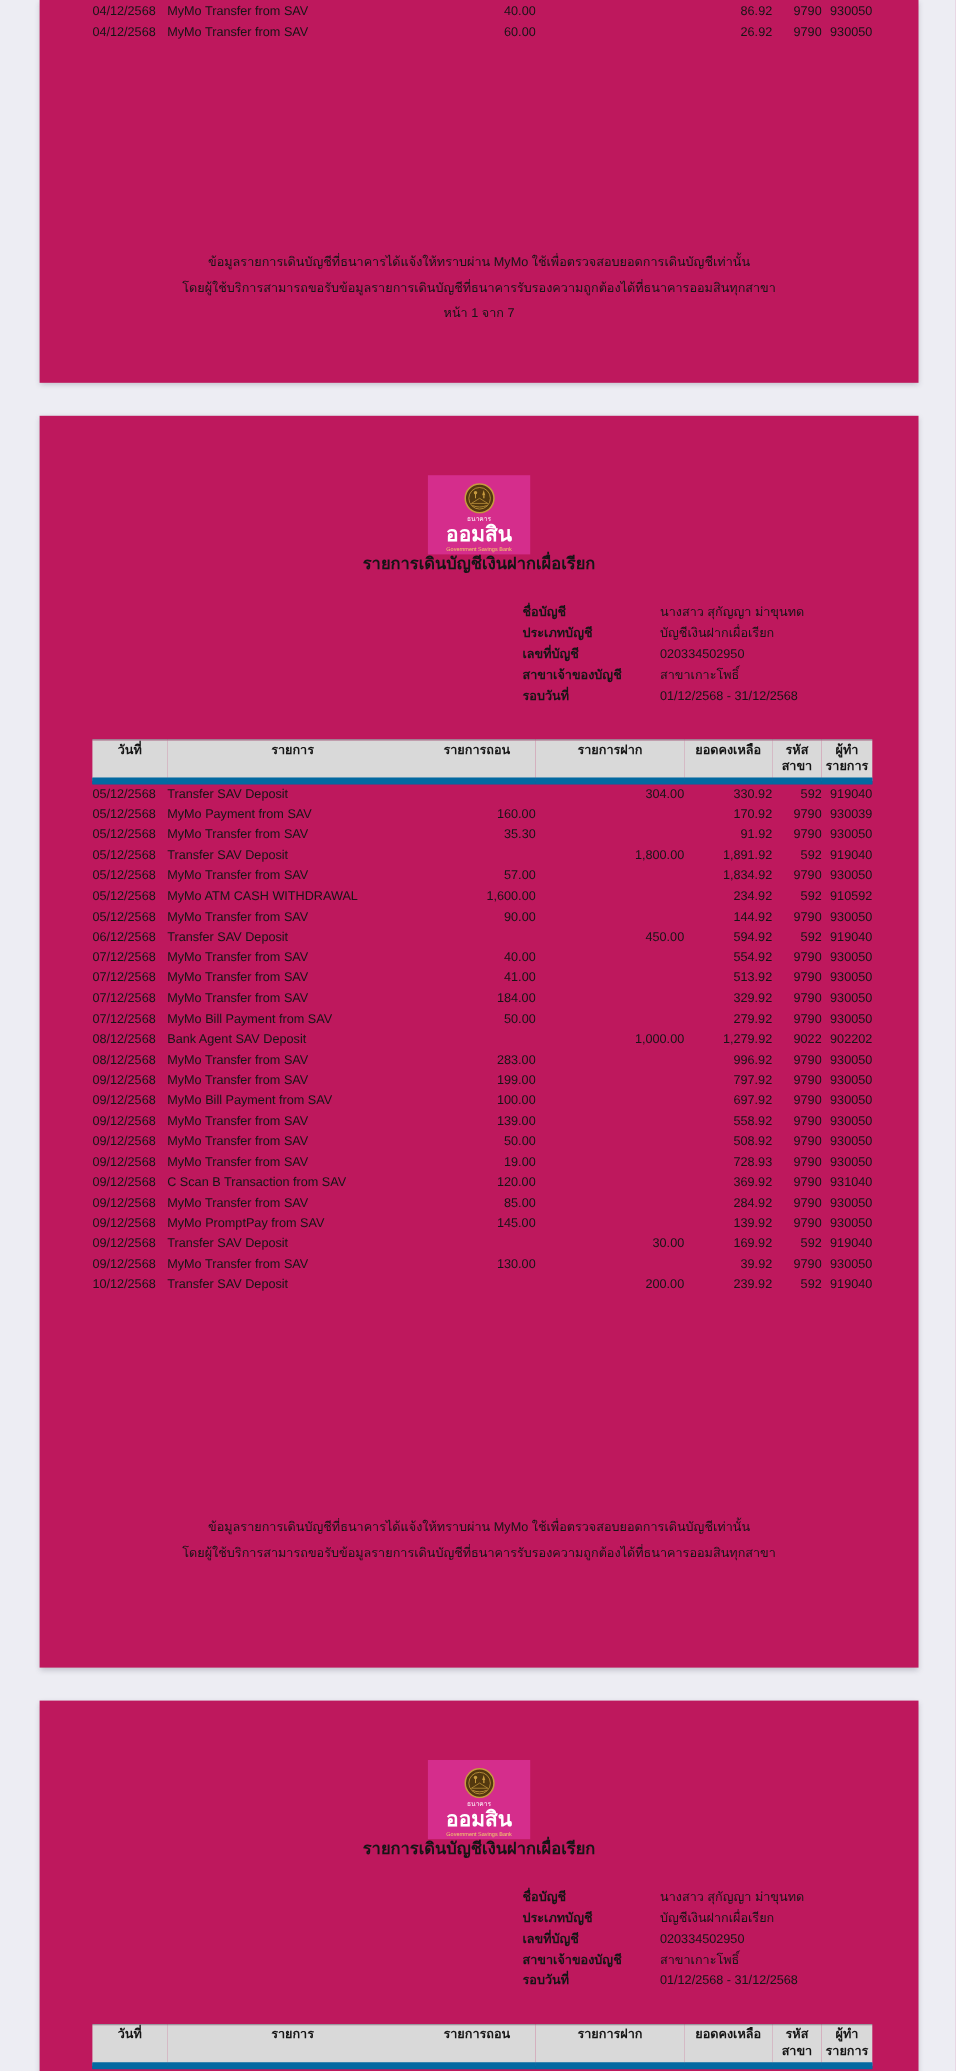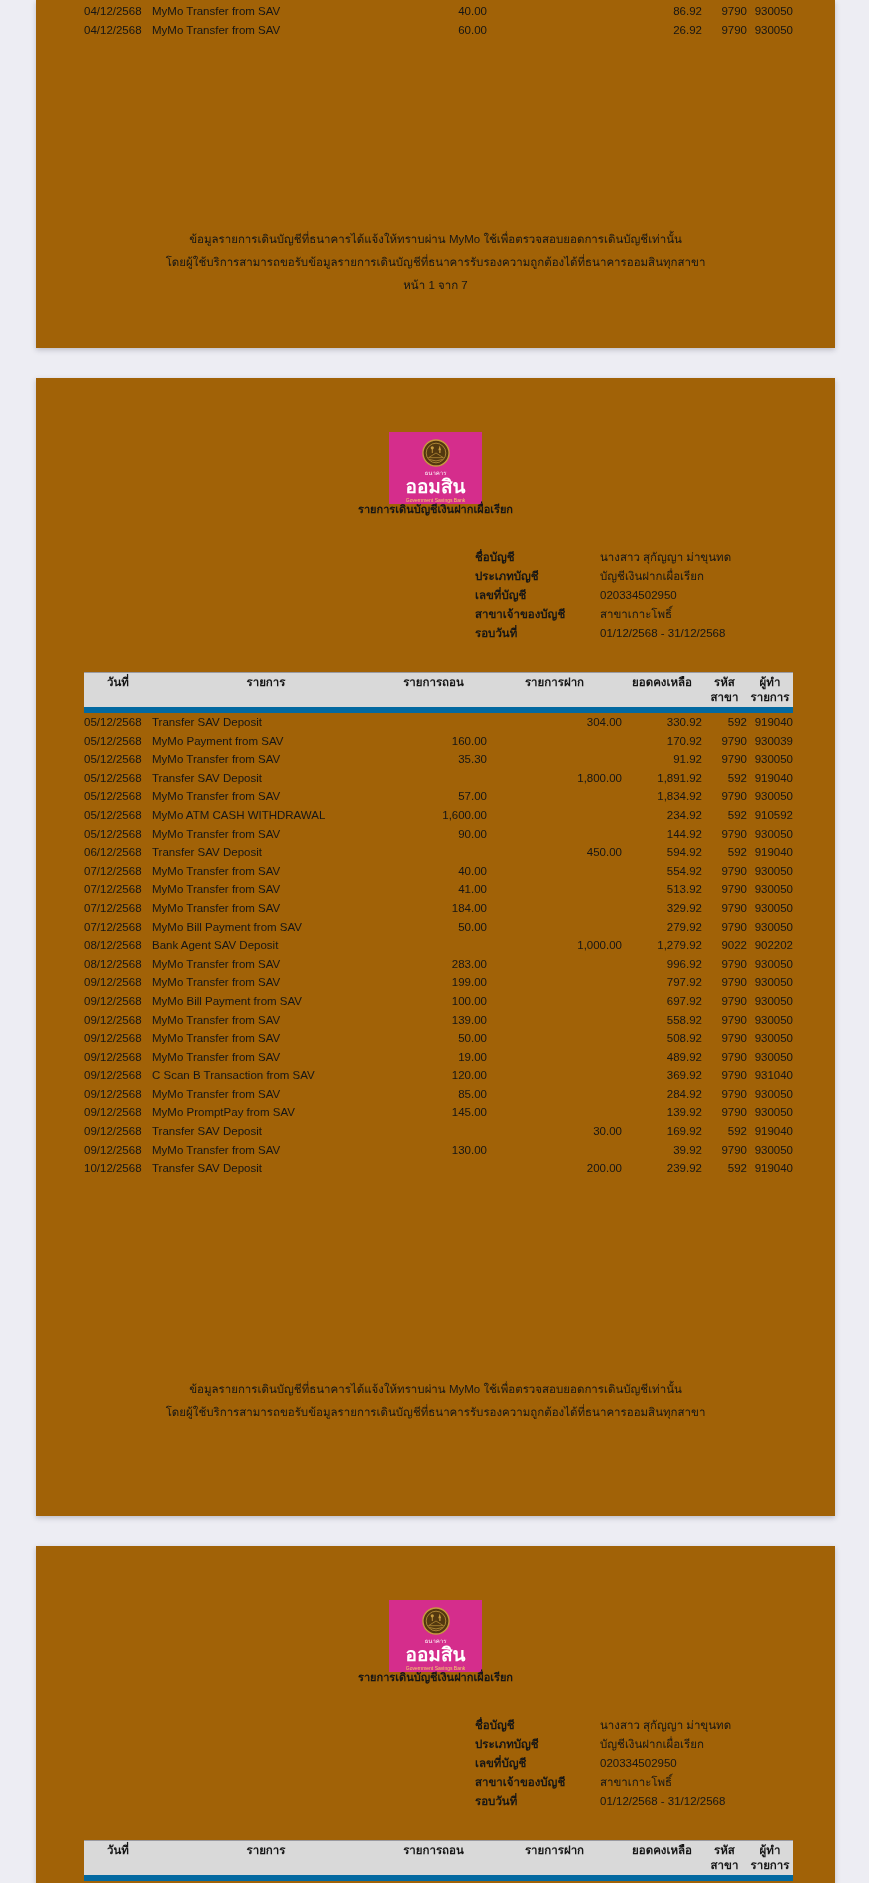--- a/index.html
+++ b/index.html
@@ -13,21 +13,21 @@
   body {
     width: 869px; height: 1883px; overflow: hidden;
     background: var(--page-bg);
     font-family: "Liberation Sans", "DejaVu Sans", sans-serif;
     color: #151515;
   }
   .page {
     position: relative;
     width: 799px;
     margin-left: 36px;
-    background: #a16207;
+    background: #be185d;
     box-shadow: 0 2px 5px rgba(70,70,90,0.28);
   }
   .page-1 { height: 348px; }
   .page-2 { height: 1138px; margin-top: 30px; }
   .page-3 { height: 1138px; margin-top: 30px; }
 
   
   .logo-wrap { position: absolute; top: 10px; left: 0; width: 100%; display: flex; justify-content: center; }
   .logo-box {
     width: 93px; height: 72px;
@@ -35,21 +35,21 @@
     display: flex; flex-direction: column; align-items: center; margin-top: 44px;
   }
   .seal { margin-top: 7px; width: 46px; height: 46px; }
   .logo-top  { font-size: 6px;  line-height: 8px;  color: #ffffff; margin-top: 2px; }
   .logo-main { font-size: 19px; line-height: 20px; font-weight: bold; color: #ffffff; }
   .logo-sub  { font-size: 5px;  line-height: 7px;  color: #f2d06b; }
 
   
   .doc-title {
     position: absolute; top: 122px; left: 0; width: 100%;
-    text-align: center; font-size: 11px; font-weight: bold;
+    text-align: center; font-size: 15px; font-weight: bold;
   }
   .account-block { position: absolute; top: 170px; left: 439px; font-size: 11.5px; line-height: 19px; }
   .account-row { display: flex; }
   .account-label { width: 125px; font-weight: bold; }
   .account-value { white-space: nowrap; }
 
   
   .tx-wrap { position: absolute; left: 48px; }
   .page-2 .tx-wrap, .page-3 .tx-wrap { top: 294px; }
   .page-1 .tx-wrap { top: 2px; }
@@ -381,21 +381,21 @@
             <td class="c-num">508.92</td>
             <td class="c-num">9790</td>
             <td class="c-num">930050</td>
           </tr>
 
           <tr>
             <td class="c-date">09/12/2568</td>
             <td class="c-desc">MyMo Transfer from SAV</td>
             <td class="c-num">19.00</td>
             <td class="c-num"></td>
-            <td class="c-num">489.92</td>
+            <td class="c-num">728.93</td>
             <td class="c-num">9790</td>
             <td class="c-num">930050</td>
           </tr>
 
           <tr>
             <td class="c-date">09/12/2568</td>
             <td class="c-desc">C Scan B Transaction from SAV</td>
             <td class="c-num">120.00</td>
             <td class="c-num"></td>
             <td class="c-num">369.92</td>

